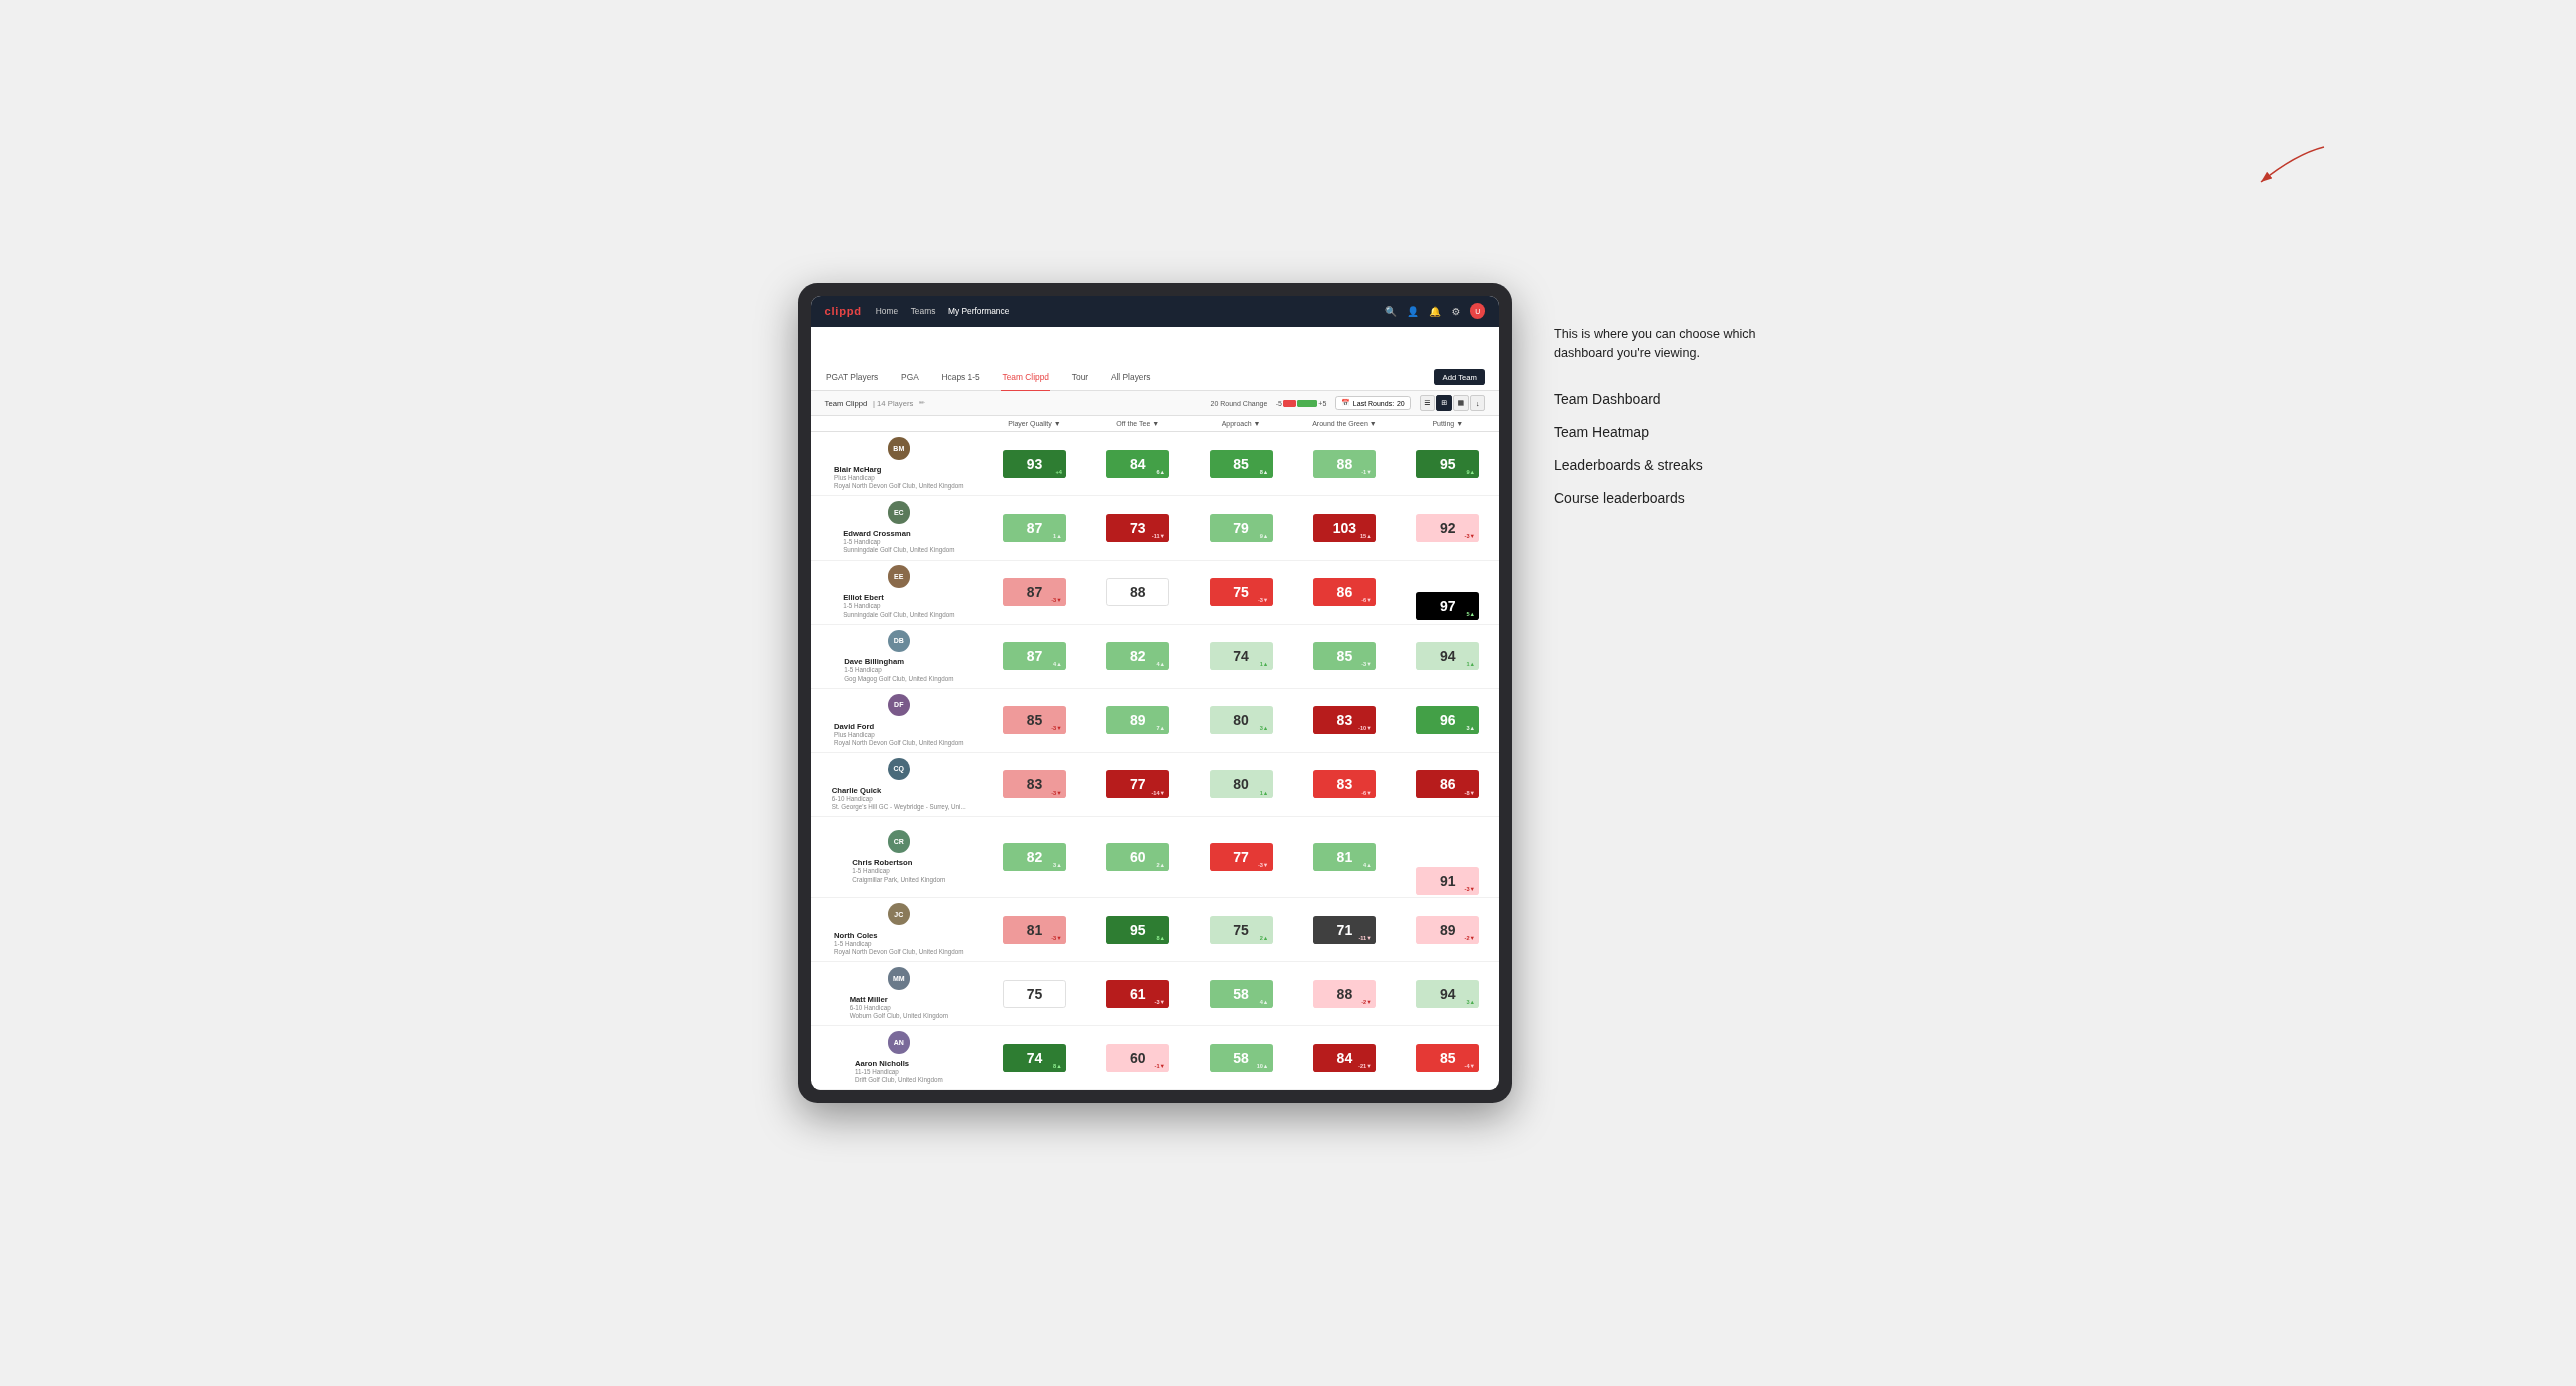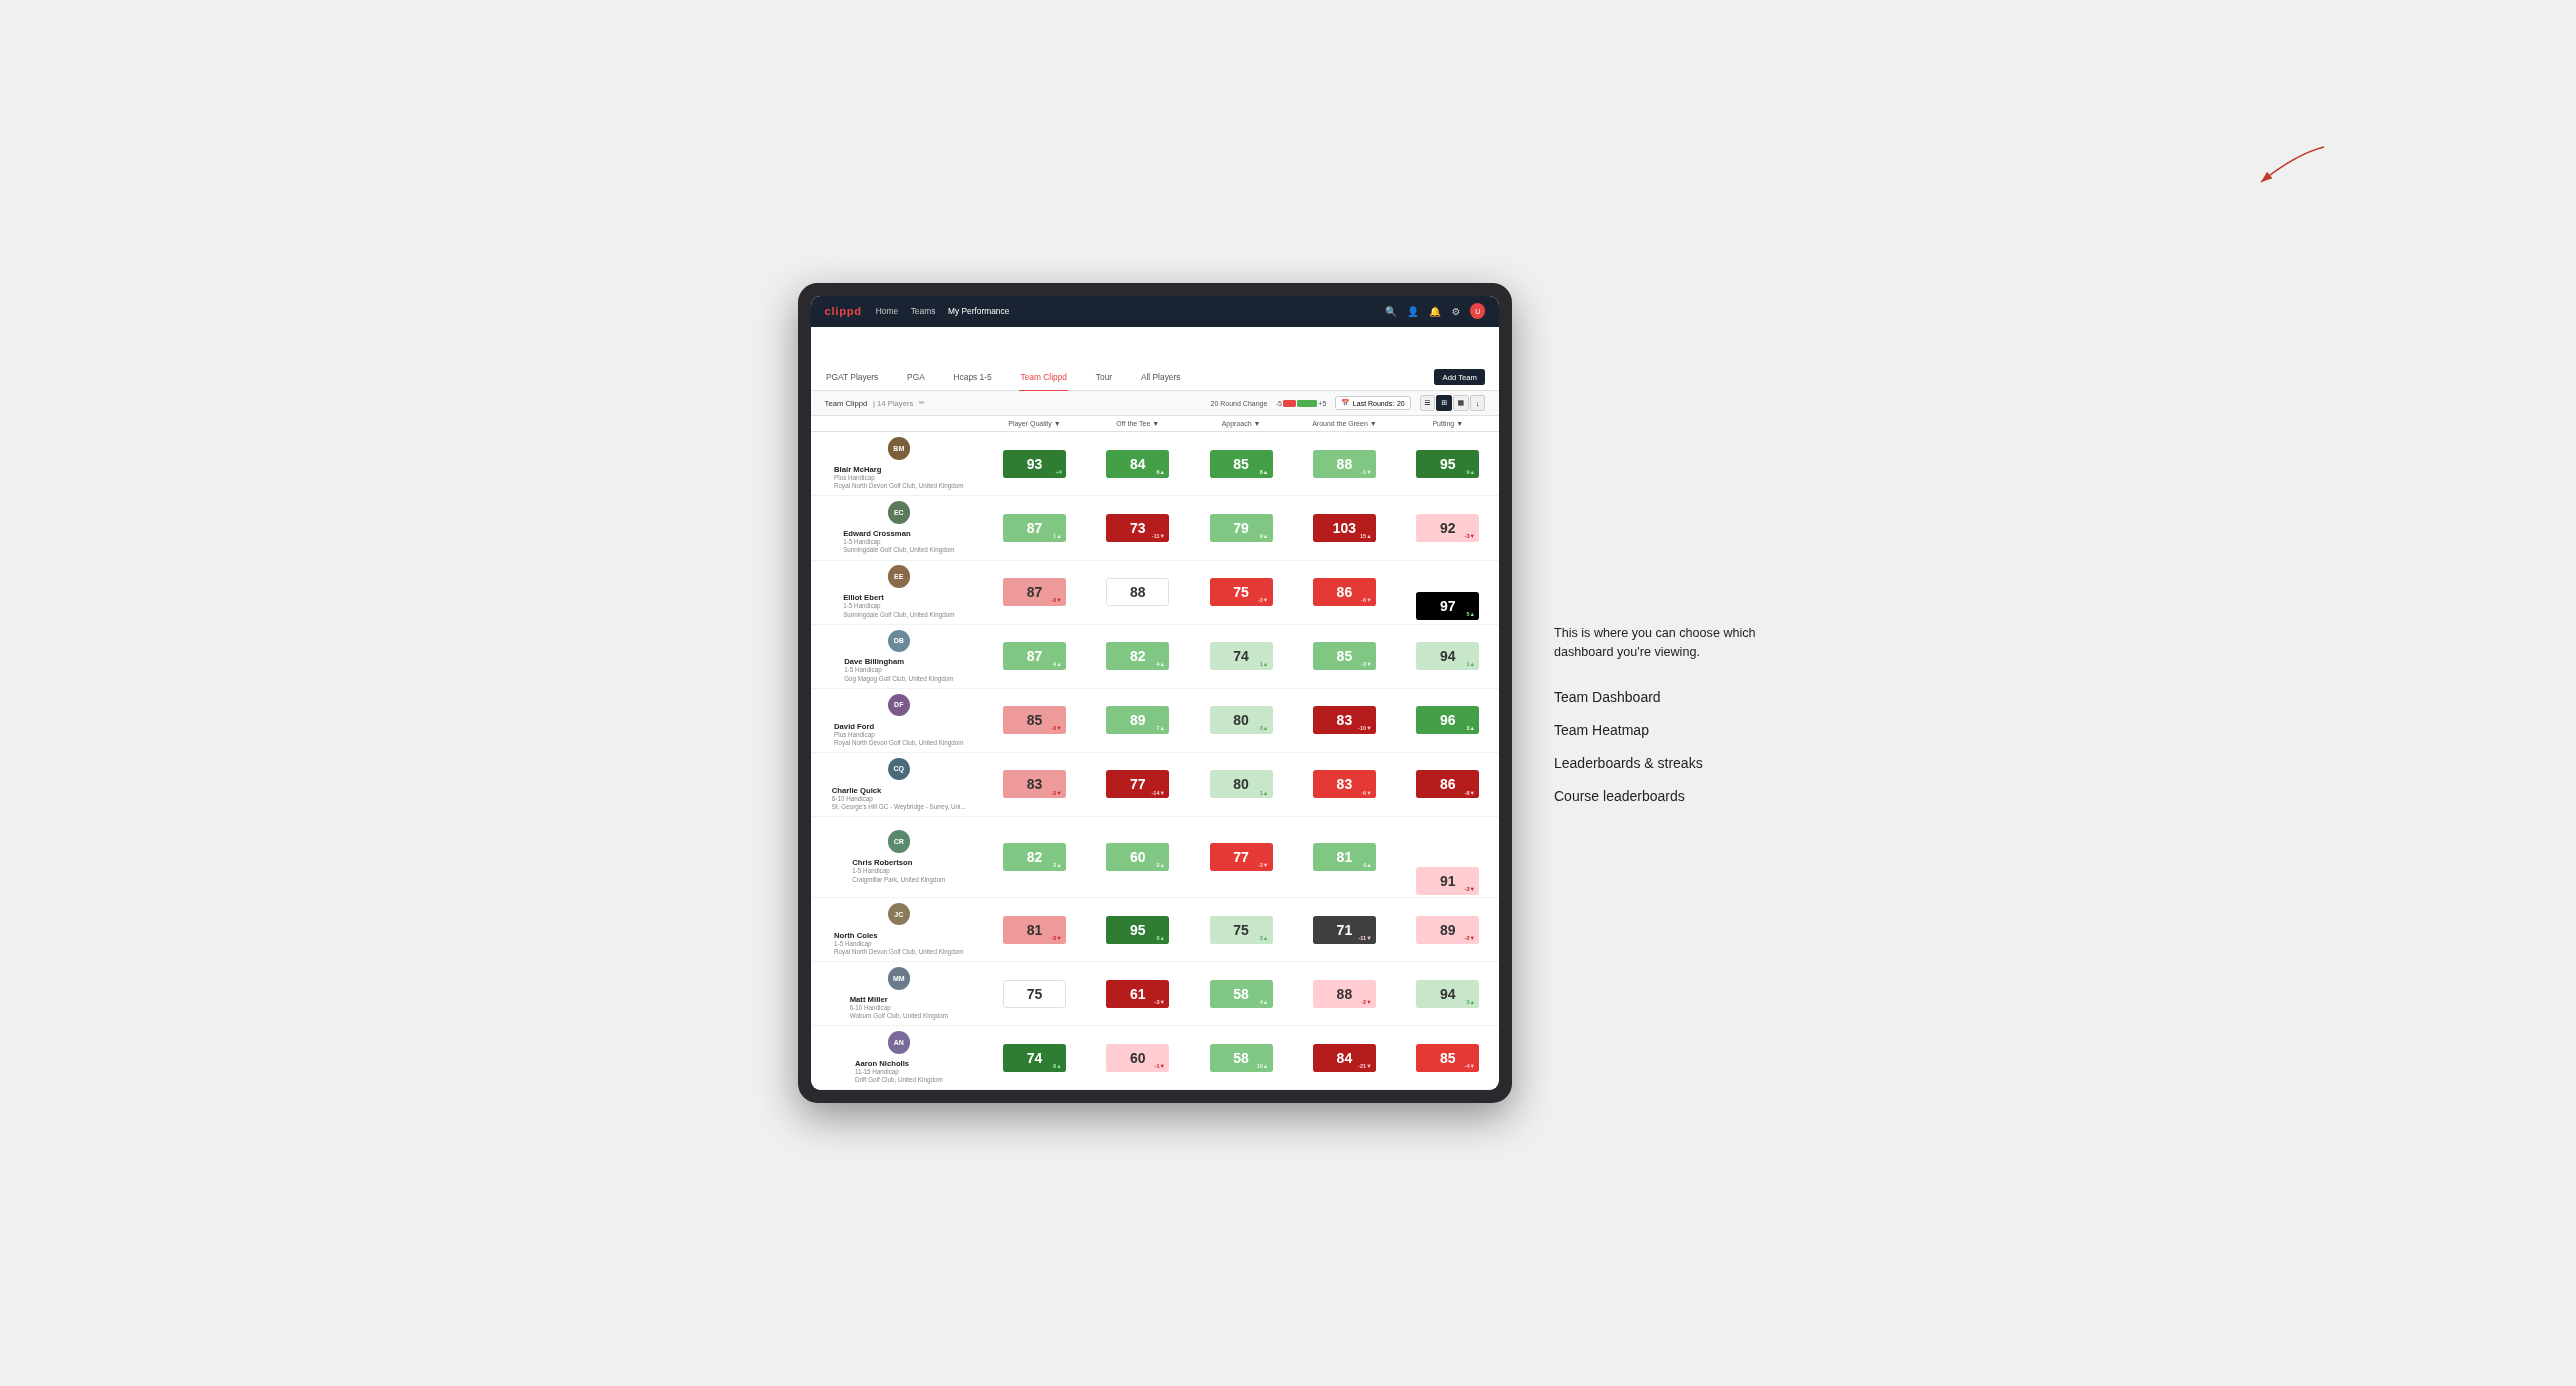--- a/index.html
+++ b/index.html
@@ -8,21 +8,21 @@
       font-family: -apple-system, BlinkMacSystemFont, 'Segoe UI', Arial, sans-serif;
       min-height: 100vh;
       display: flex;
       align-items: center;
       justify-content: center;
       padding: 28px;
     }
 
     .outer-wrapper {
       display: flex;
-      align-items: center;
+      align-items: flex-start;
       gap: 42px;
       width: 100%;
       max-width: 980px;
     }
 
     
     .tablet-frame {
       background: #2a2a2e;
       border-radius: 19.6px;
       padding: 12.6px;
@@ -84,21 +84,21 @@
     }
 
     
     .sub-nav {
       background: #fff;
       border-bottom: 0.7px solid #e0e0e0;
       display: flex;
       align-items: center;
       padding: 0 14px;
       height: 26.6px;
-      gap: 26px;
+      gap: 20px;
       margin-top: 38px;
     }
 
     .sub-nav-link {
       font-size: 8.4px;
       color: #555;
       cursor: pointer;
       padding: 0 1.4px;
       height: 26.6px;
       display: flex;

